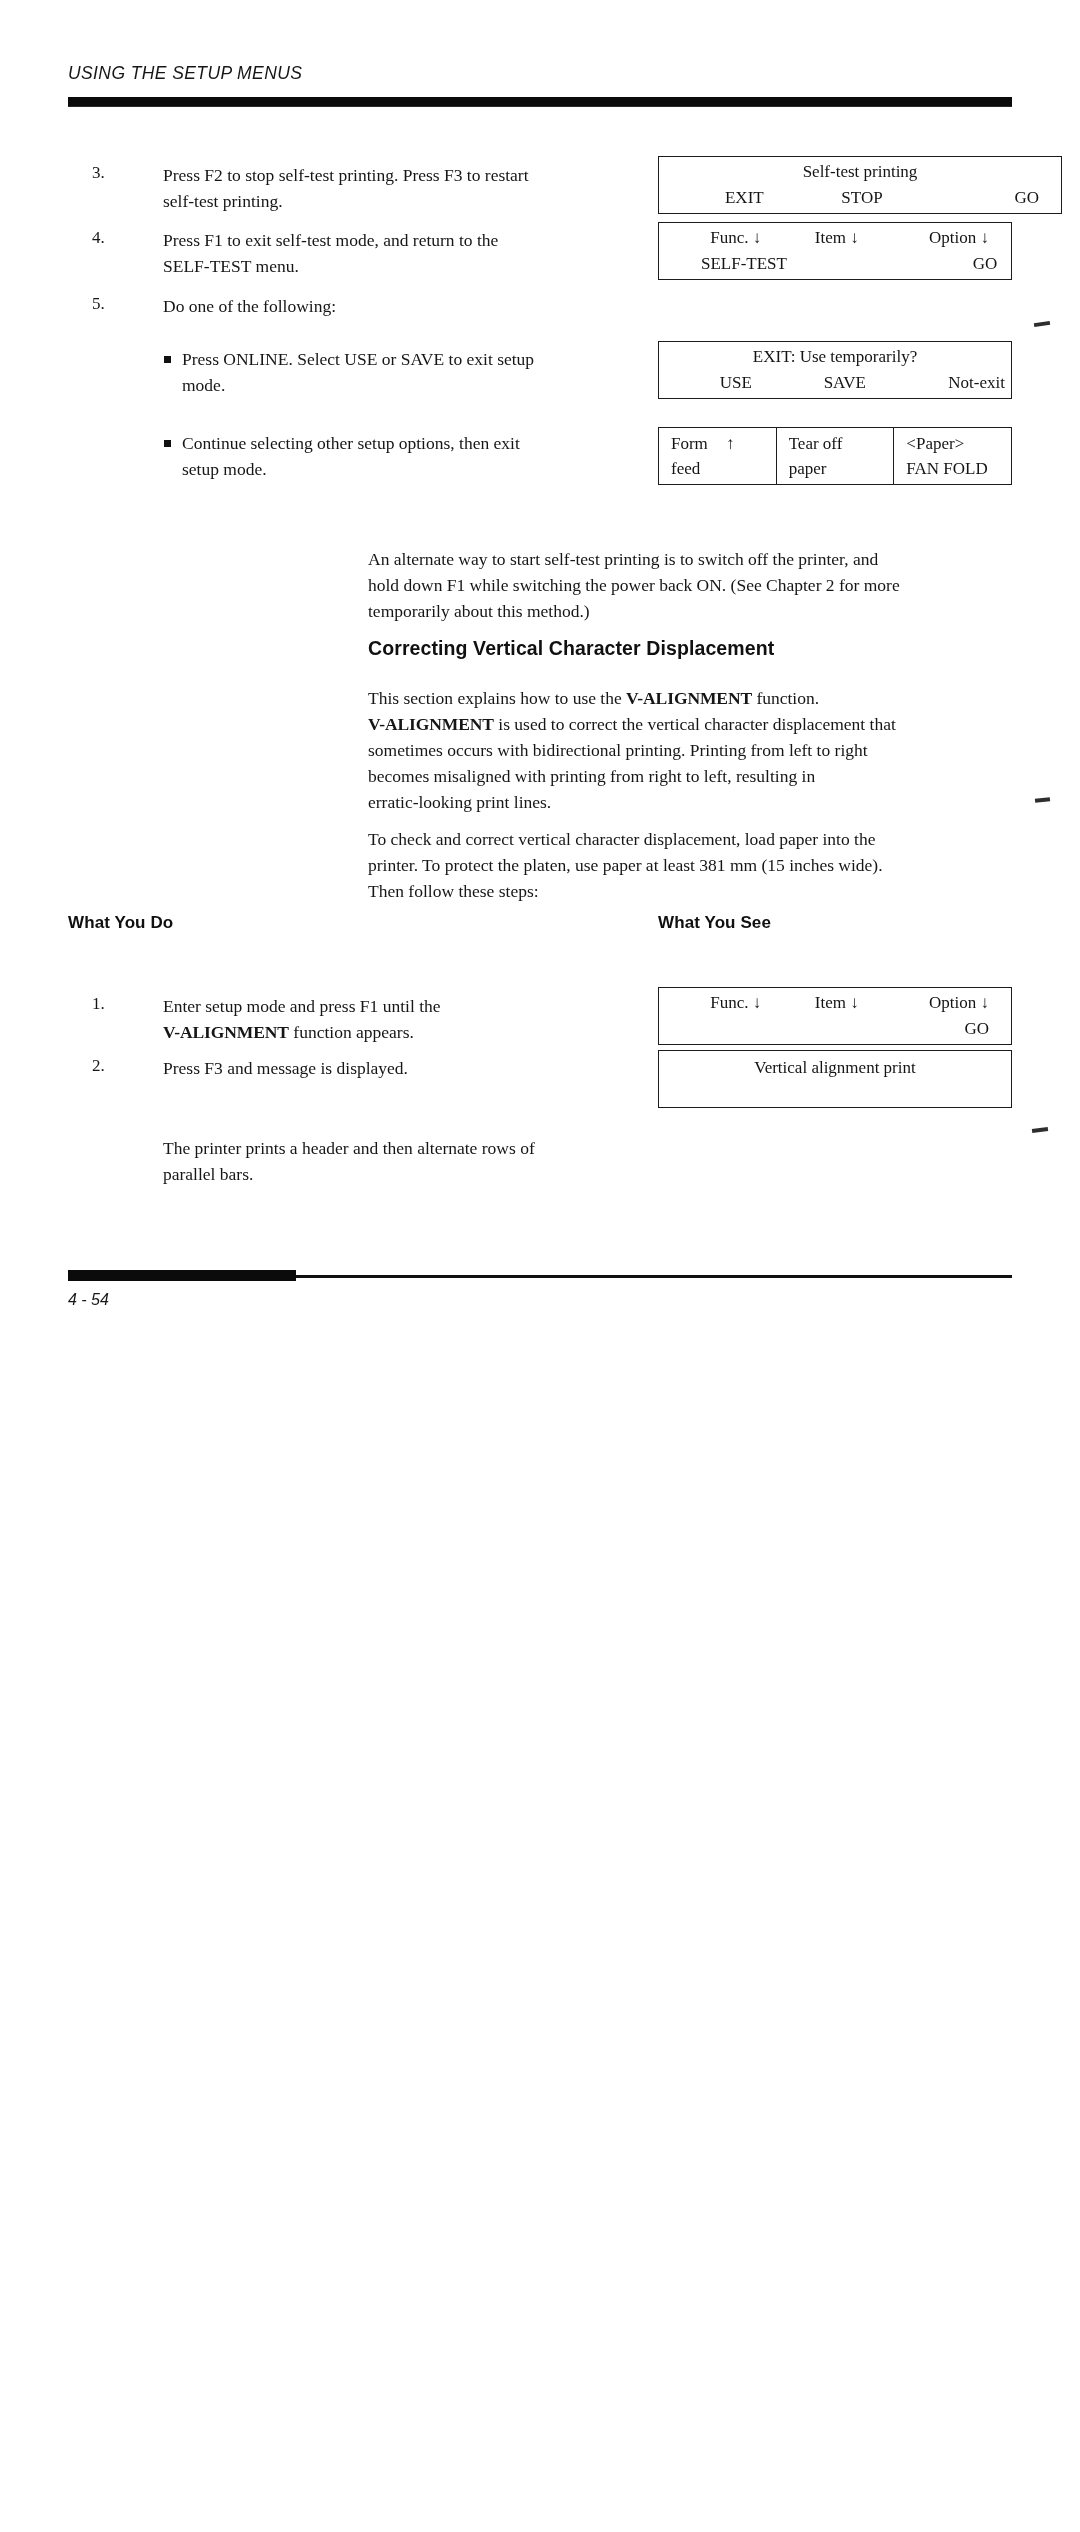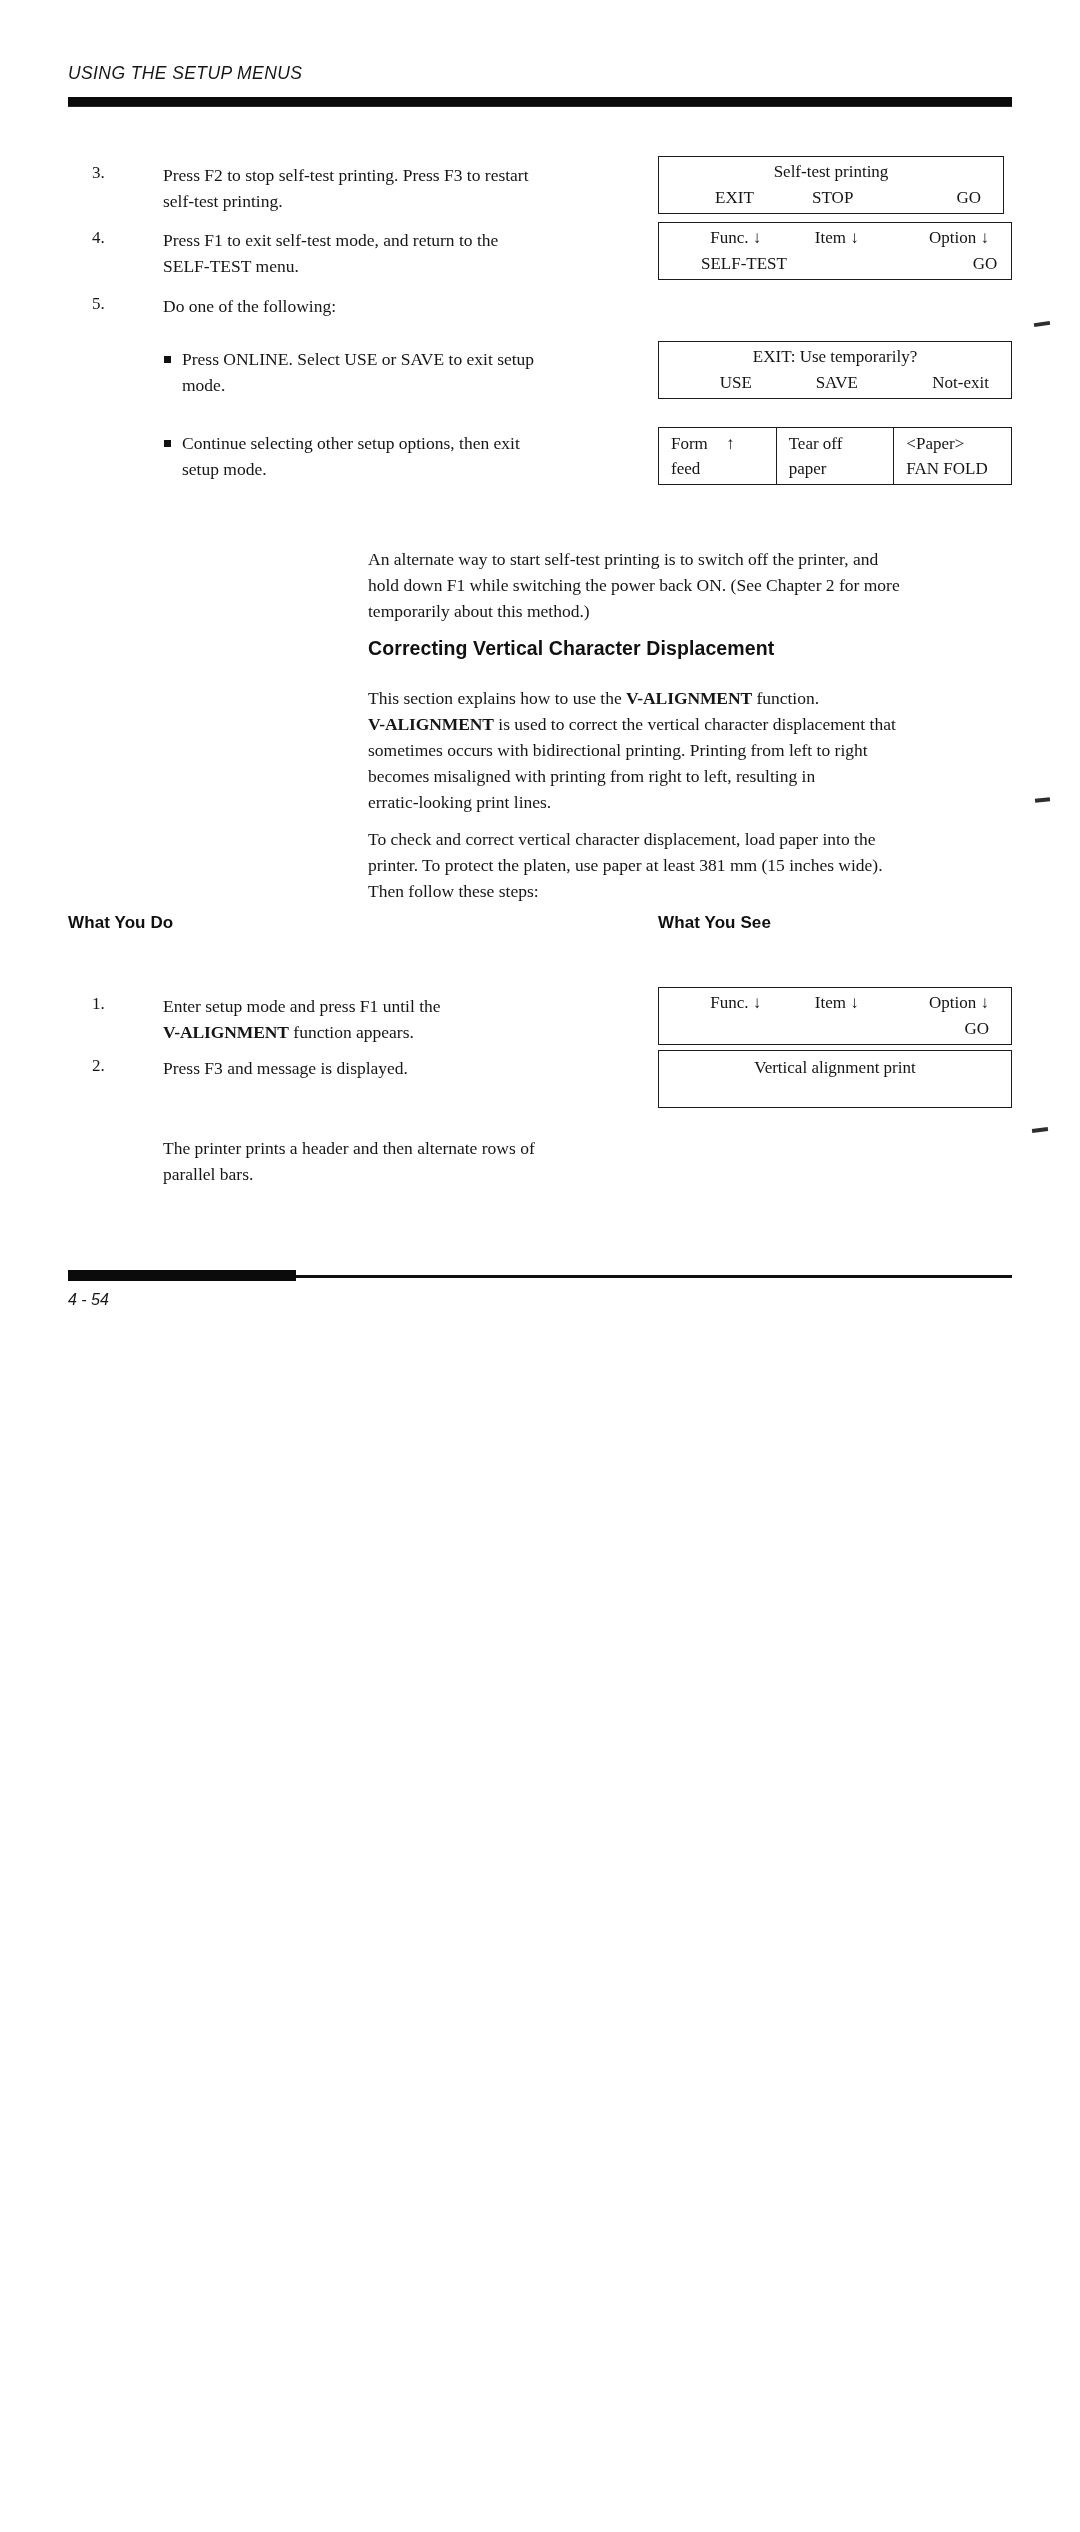--- a/index.html
+++ b/index.html
@@ -188,21 +188,21 @@
   <div class="running-head">USING THE SETUP MENUS</div>
   <div class="head-rule"></div>
   <div class="head-rule-thin"></div>
 
   <div class="num" style="left:92px; top:163px;">3.</div>
   <div class="step-body" style="left:163px; top:163px; width:470px;">
     <div>Press F2 to stop self-test printing.  Press F3 to restart</div>
     <div>self-test printing.</div>
   </div>
 
-  <div class="lcd" style="left:658px; top:156px; width:346px; height:58px;">
+  <div class="lcd" style="left:658px; top:156px; width:404px; height:58px;">
     <div class="lcd-line lcd-center" style="top:2px;">Self-test printing</div>
     <div class="lcd-cols" style="top:28px;">
       <span class="c-left">EXIT</span>
       <span class="c-mid">STOP</span>
       <span class="c-right">GO</span>
     </div>
   </div>
 
   <div class="num" style="left:92px; top:228px;">4.</div>
   <div class="step-body" style="left:163px; top:228px; width:470px;">
@@ -229,21 +229,21 @@
   </div>
 
   <div class="bullet-sq" style="left:164px; top:356px;"></div>
   <div class="bullet-item" style="left:182px; top:347px; width:455px;">
     <div>Press ONLINE.  Select USE or SAVE to exit setup</div>
     <div>mode.</div>
   </div>
 
   <div class="lcd" style="left:658px; top:341px; width:354px; height:58px;">
     <div class="lcd-line lcd-center" style="top:2px;">EXIT: Use temporarily?</div>
-    <div class="lcd-cols" style="top:28px;">
+    <div class="lcd-cols" style="top:28px;gap:8px;">
       <span class="c-left">USE</span>
       <span class="c-mid">SAVE</span>
       <span class="c-right">Not-exit</span>
     </div>
   </div>
 
   <div class="bullet-sq" style="left:164px; top:440px;"></div>
   <div class="bullet-item" style="left:182px; top:431px; width:455px;">
     <div>Continue selecting other setup options, then exit</div>
     <div>setup mode.</div>

